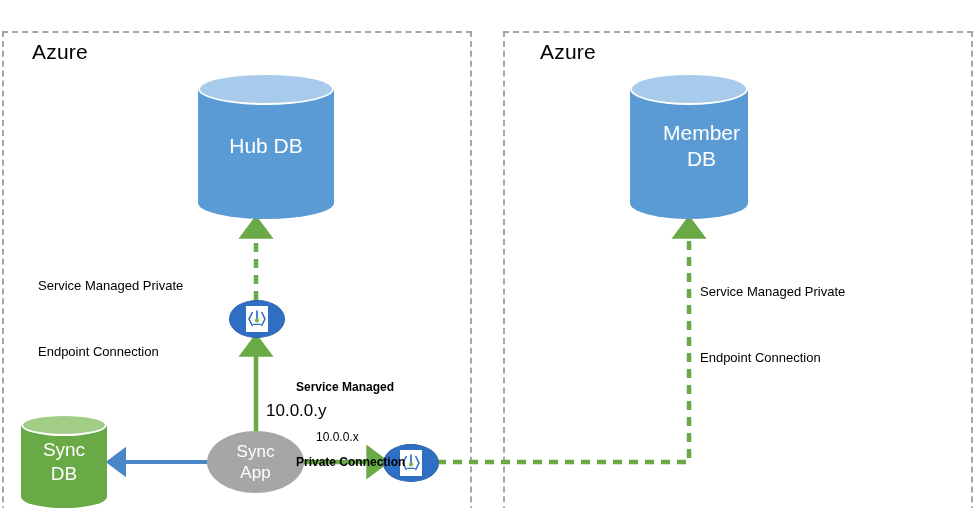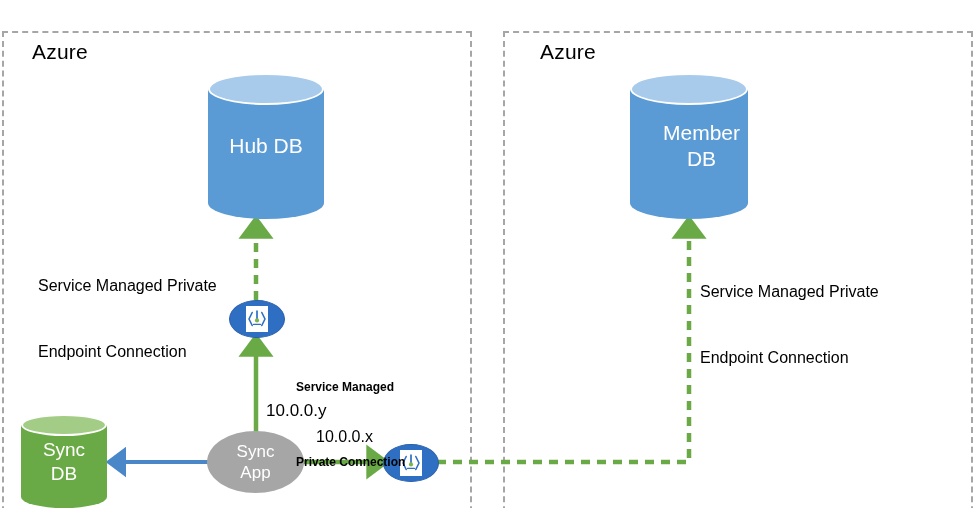--- a/index.html
+++ b/index.html
@@ -51,21 +51,21 @@
     position:absolute;left:0;right:0;
     text-align:center;
     color:#ffffff;
     font-size:21px;
     line-height:26px;
     z-index:5;
     pointer-events:none;
   }
 
   
-  #hub-db{left:208px;top:45px;width:116px;height:146px;}
+  #hub-db{left:198px;top:45px;width:136px;height:146px;}
   #hub-db .body{top:16px;height:114px;background:#5b9bd5;}
   #hub-db .bottomcap{bottom:0;height:32px;background:#5b9bd5;}
   #hub-db .top{height:32px;background:#a9cbeb;border:2px solid #ffffff;box-sizing:border-box;}
   #hub-db .cyl-text{top:60px;}
 
   
   #member-db{left:630px;top:45px;width:118px;height:146px;}
   #member-db .body{top:16px;height:114px;background:#5b9bd5;}
   #member-db .bottomcap{bottom:0;height:32px;background:#5b9bd5;}
   #member-db .top{height:32px;background:#a9cbeb;border:2px solid #ffffff;box-sizing:border-box;}
@@ -94,28 +94,28 @@
   }
   .pe .chip{
     width:22px;height:26px;background:#ffffff;
     display:flex;align-items:center;justify-content:center;
   }
   #pe-hub{left:229px;top:272px;}
   #pe-member{left:383px;top:416px;}
 
   
   .note{
-    position:absolute;font-size:16px;line-height:22px;color:#000;
+    position:absolute;font-size:13px;line-height:22px;color:#000;
     white-space:pre;
   }
   #note-hub{left:38px;top:203px;}
   #note-member{left:700px;top:209px;}
   #note-smpe{left:296px;top:297px;font-weight:bold;font-size:12px;line-height:25px;}
   #ip-y{left:266px;top:372px;font-size:17px;}
-  #ip-x{left:316px;top:398px;font-size:16px;}
+  #ip-x{left:316px;top:398px;font-size:12px;}
 </style>
 </head>
 <body>
 
 <div class="stage">
 
   <div class="panel" id="panel-left"></div>
   <div class="panel" id="panel-right"></div>
 
   <div class="panel-label" id="label-azure-left">Azure</div>

